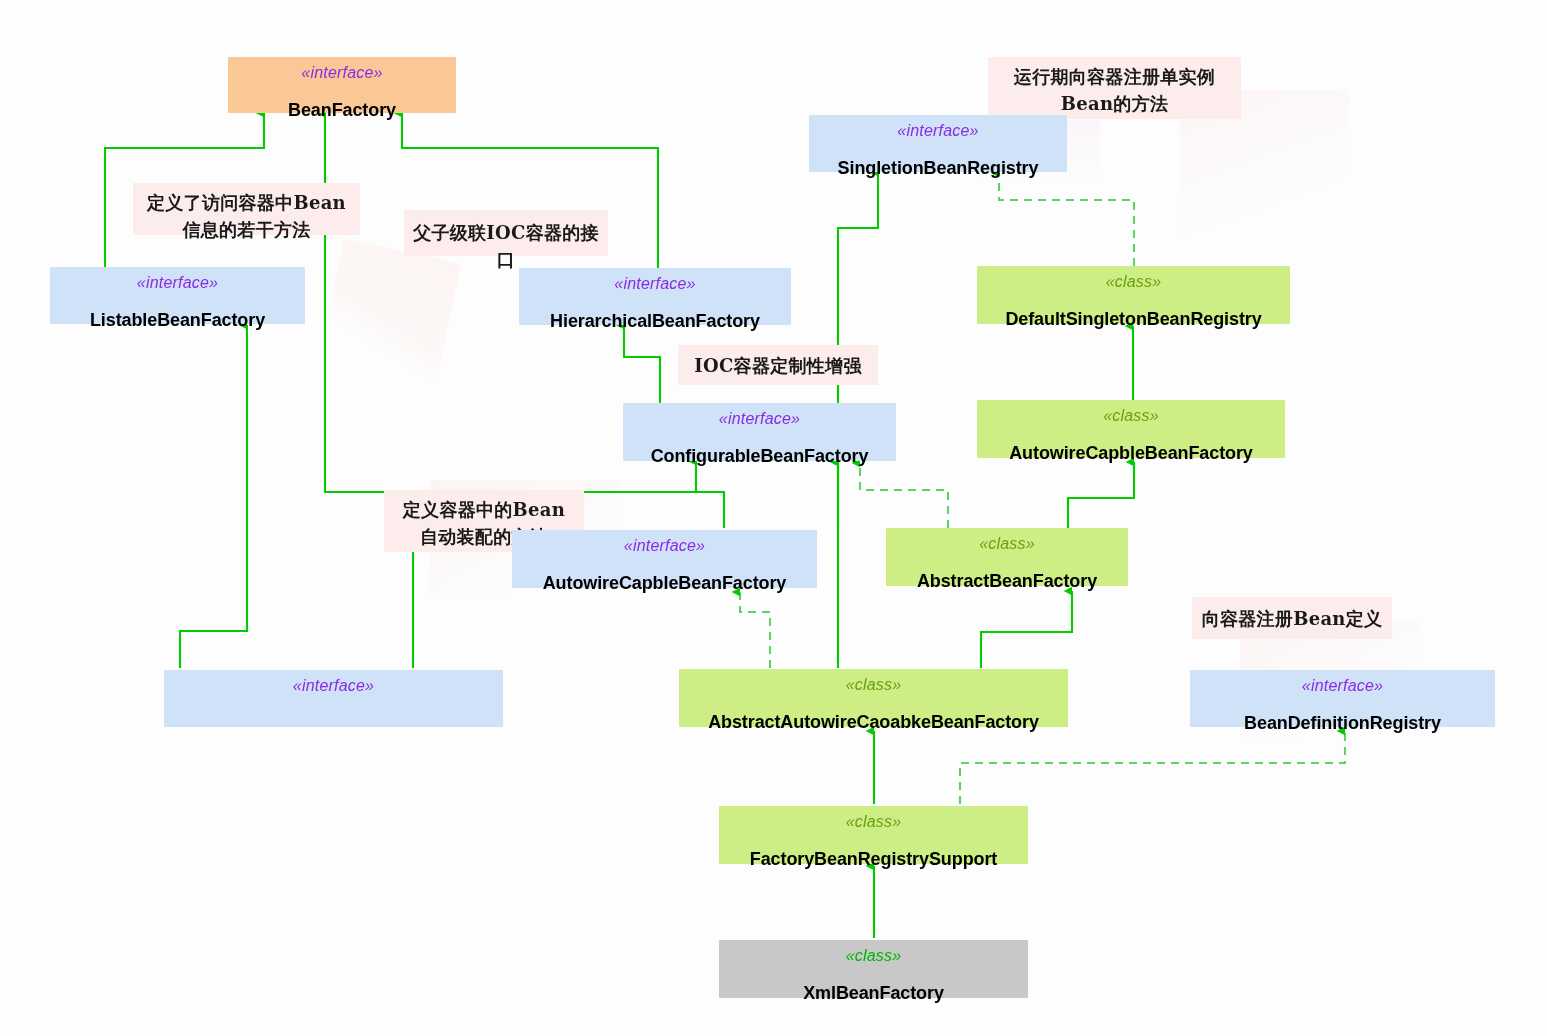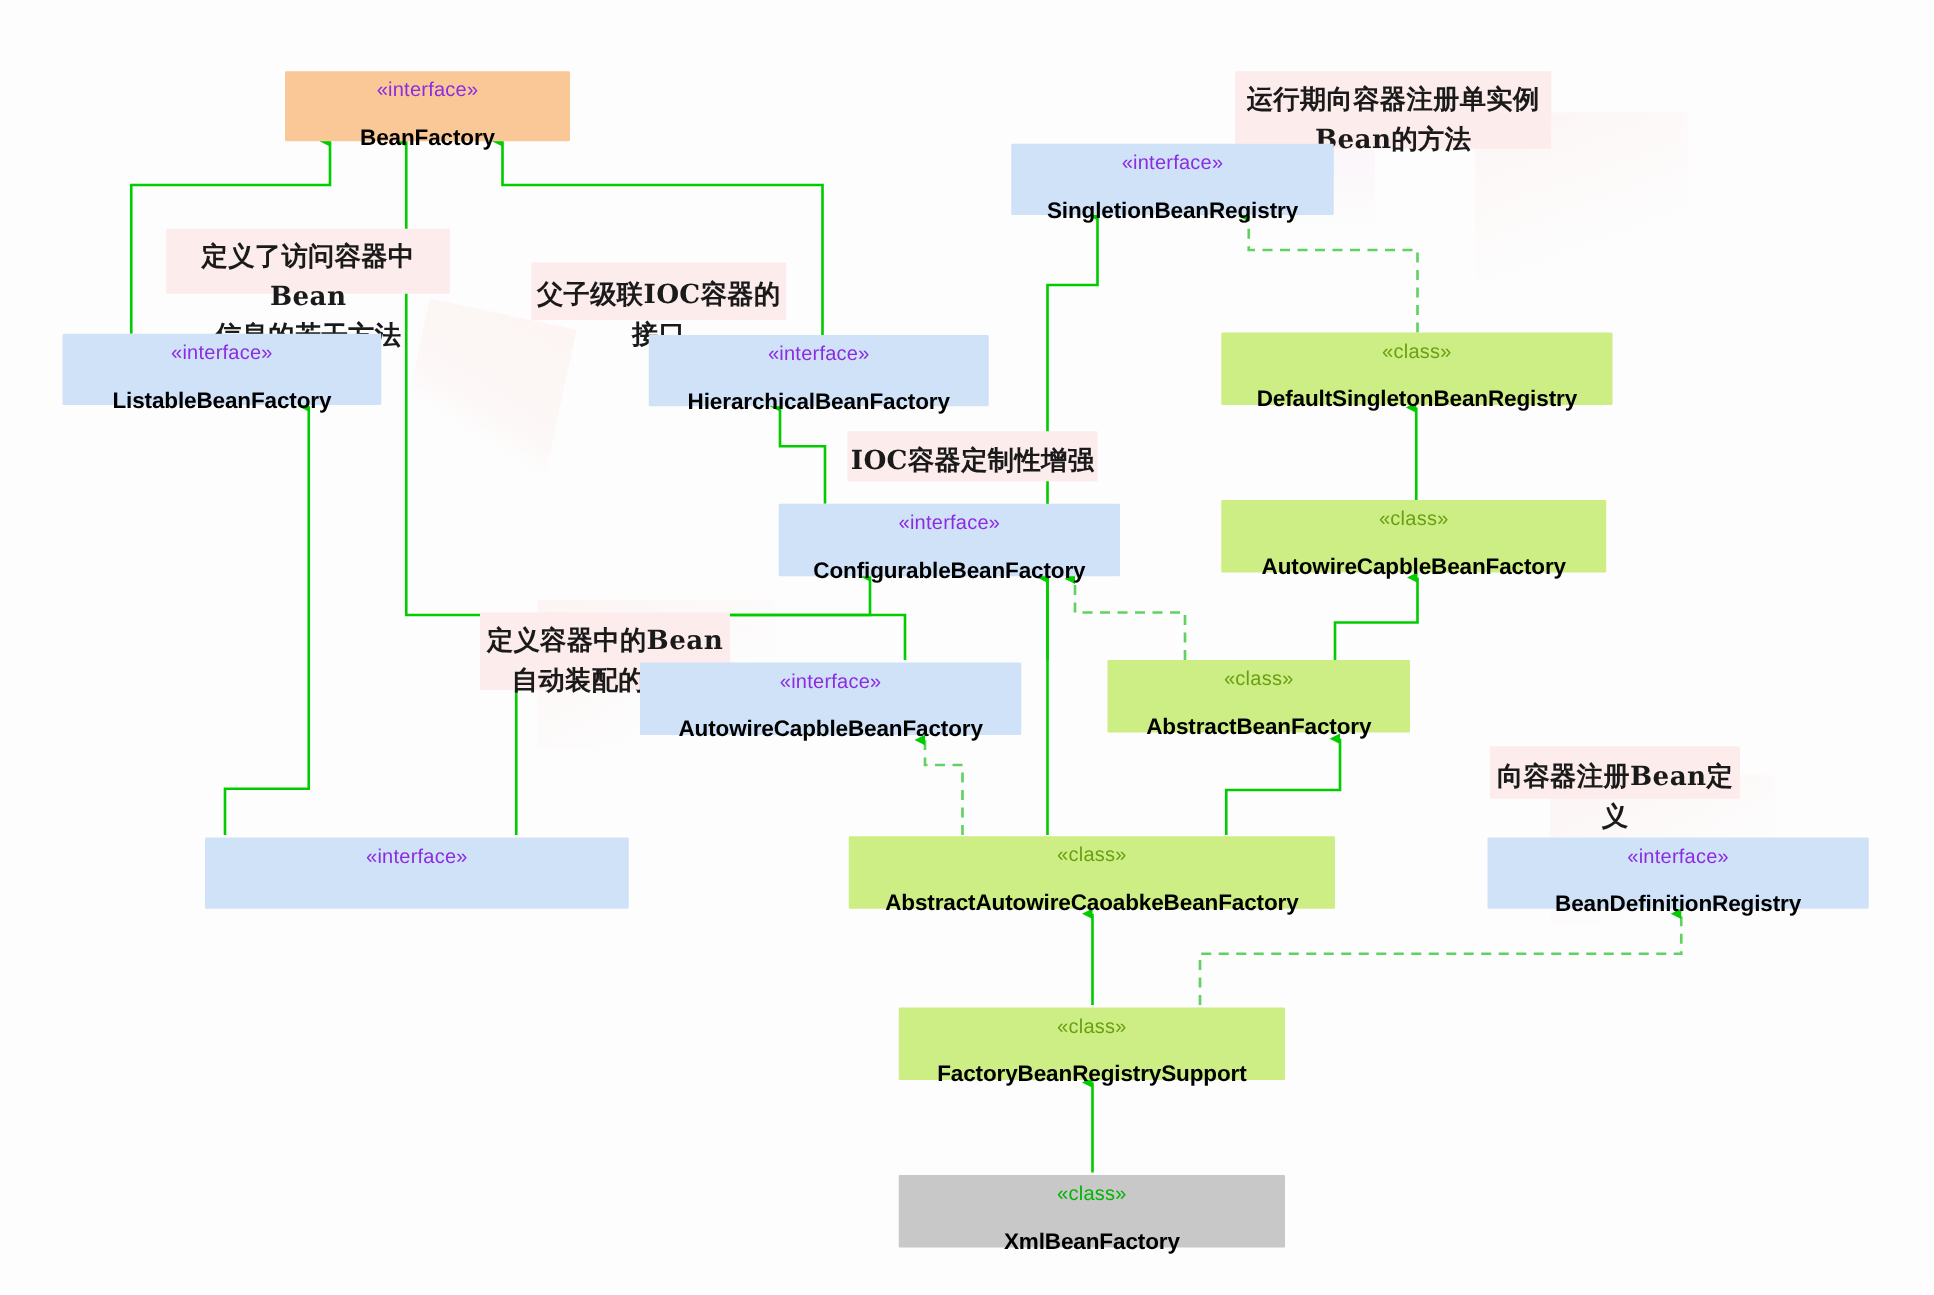--- a/index.html
+++ b/index.html
@@ -60,20 +60,21 @@
     position: absolute;
     box-sizing: border-box;
     text-align: center;
     padding-top: 7px;
     line-height: 1.12;
     border-radius: 1px;
   }
   .node .stereo {
     display: block;
     font-size: 16px;
+    font-style: italic;
     letter-spacing: 0.2px;
   }
   .node .name {
     display: block;
     font-size: 18px;
     font-weight: bold;
     color: #000000;
     letter-spacing: -0.1px;
     margin-top: 18px;
   }
@@ -97,21 +98,21 @@
   }
   .node.grey .stereo { color: #00b500; }
 
   
   .note {
     position: absolute;
     box-sizing: border-box;
     background: #fcecec;
     color: #1a1a1a;
     font-family: "DejaVu Serif", "Liberation Serif", serif;
-    font-size: 21px;
+    font-size: 18px;
     font-weight: bold;
     text-align: center;
     line-height: 1.5;
     padding-top: 6px;
     letter-spacing: 0.3px;
   }
 </style>
 </head>
 <body>
 
@@ -164,21 +165,21 @@
       <path d="M770,668 L770,612 L740,612 L740,592"></path>
       <path d="M960,804 L960,763 L1345,763 L1345,731"></path>
     </g>
   </svg>
 
   <div class="note" style="left:133px; top:183px; width:227px; height:52px;">
     <div>定义了访问容器中Bean</div>
     <div>信息的若干方法</div>
   </div>
 
-  <div class="note" style="left:425px; top:210px; width:204px; height:46px; padding-top:9px;">
+  <div class="note" style="left:404px; top:210px; width:204px; height:46px; padding-top:9px;">
     <div>父子级联IOC容器的接口</div>
   </div>
 
   <div class="note" style="left:988px; top:57px; width:253px; height:62px;">
     <div>运行期向容器注册单实例</div>
     <div>Bean的方法</div>
   </div>
 
   <div class="note" style="left:678px; top:345px; width:200px; height:40px; padding-top:7px;">
     <div>IOC容器定制性增强</div>

